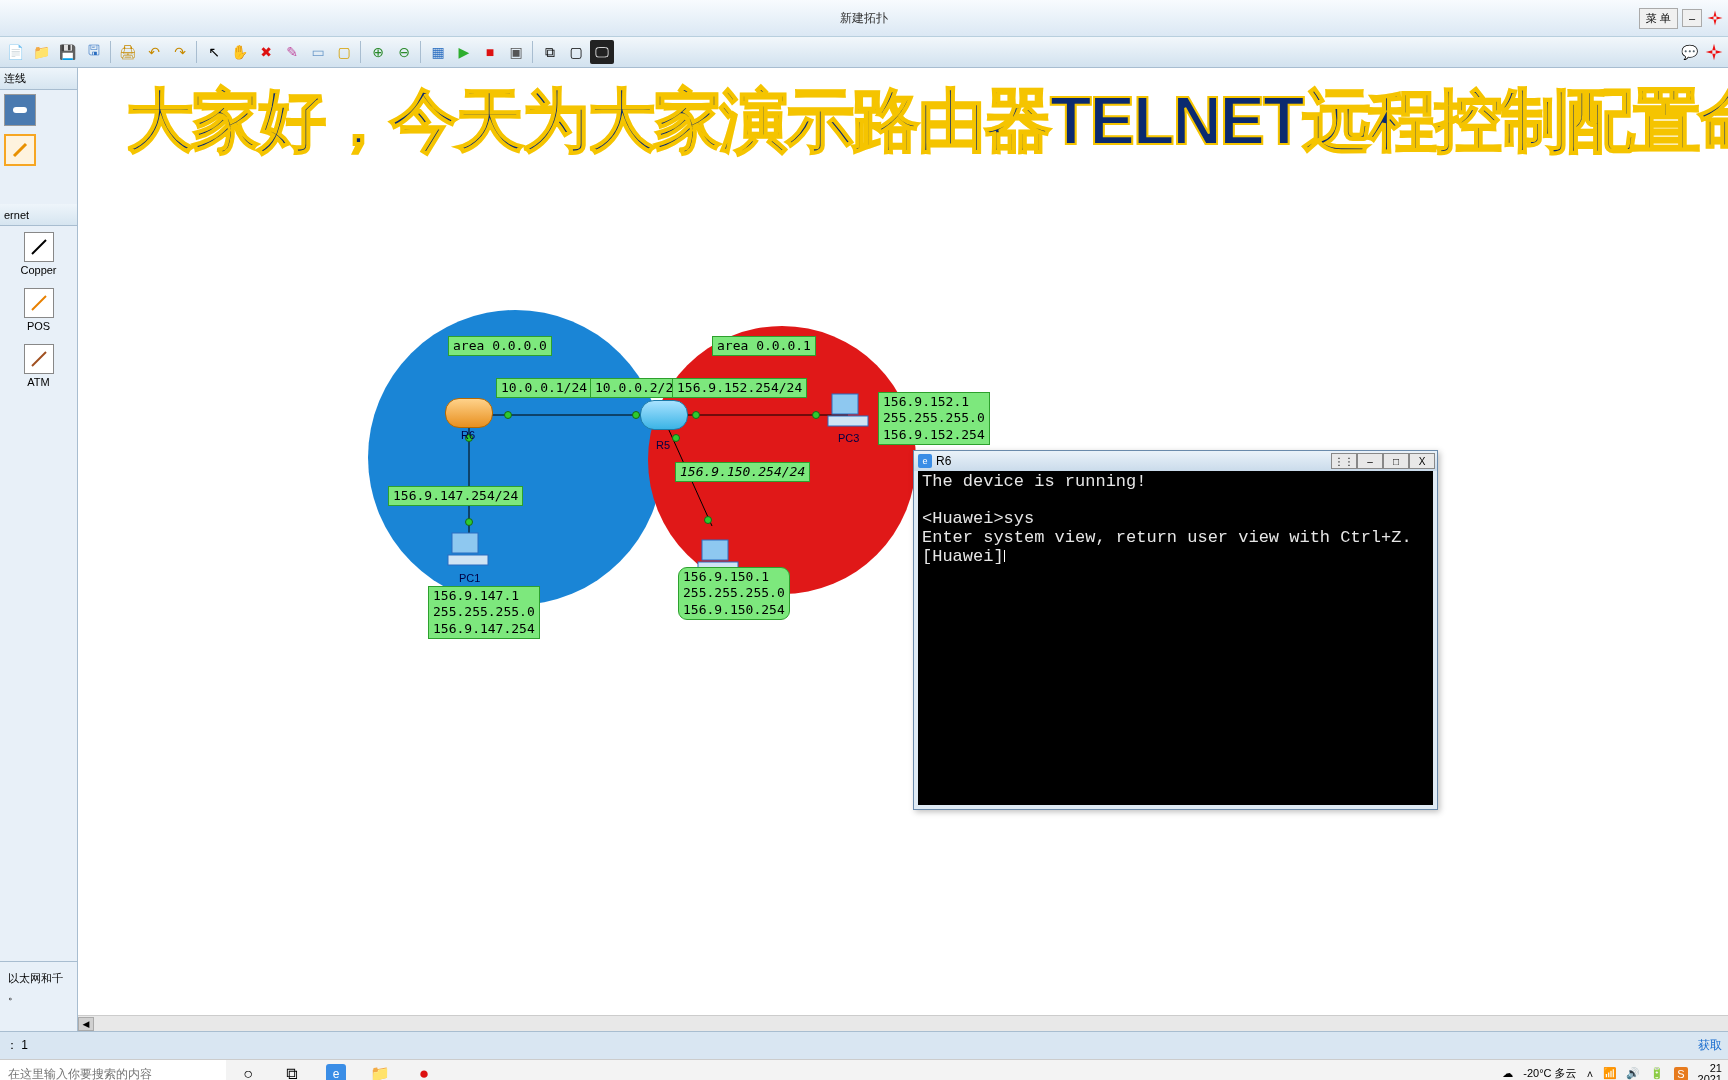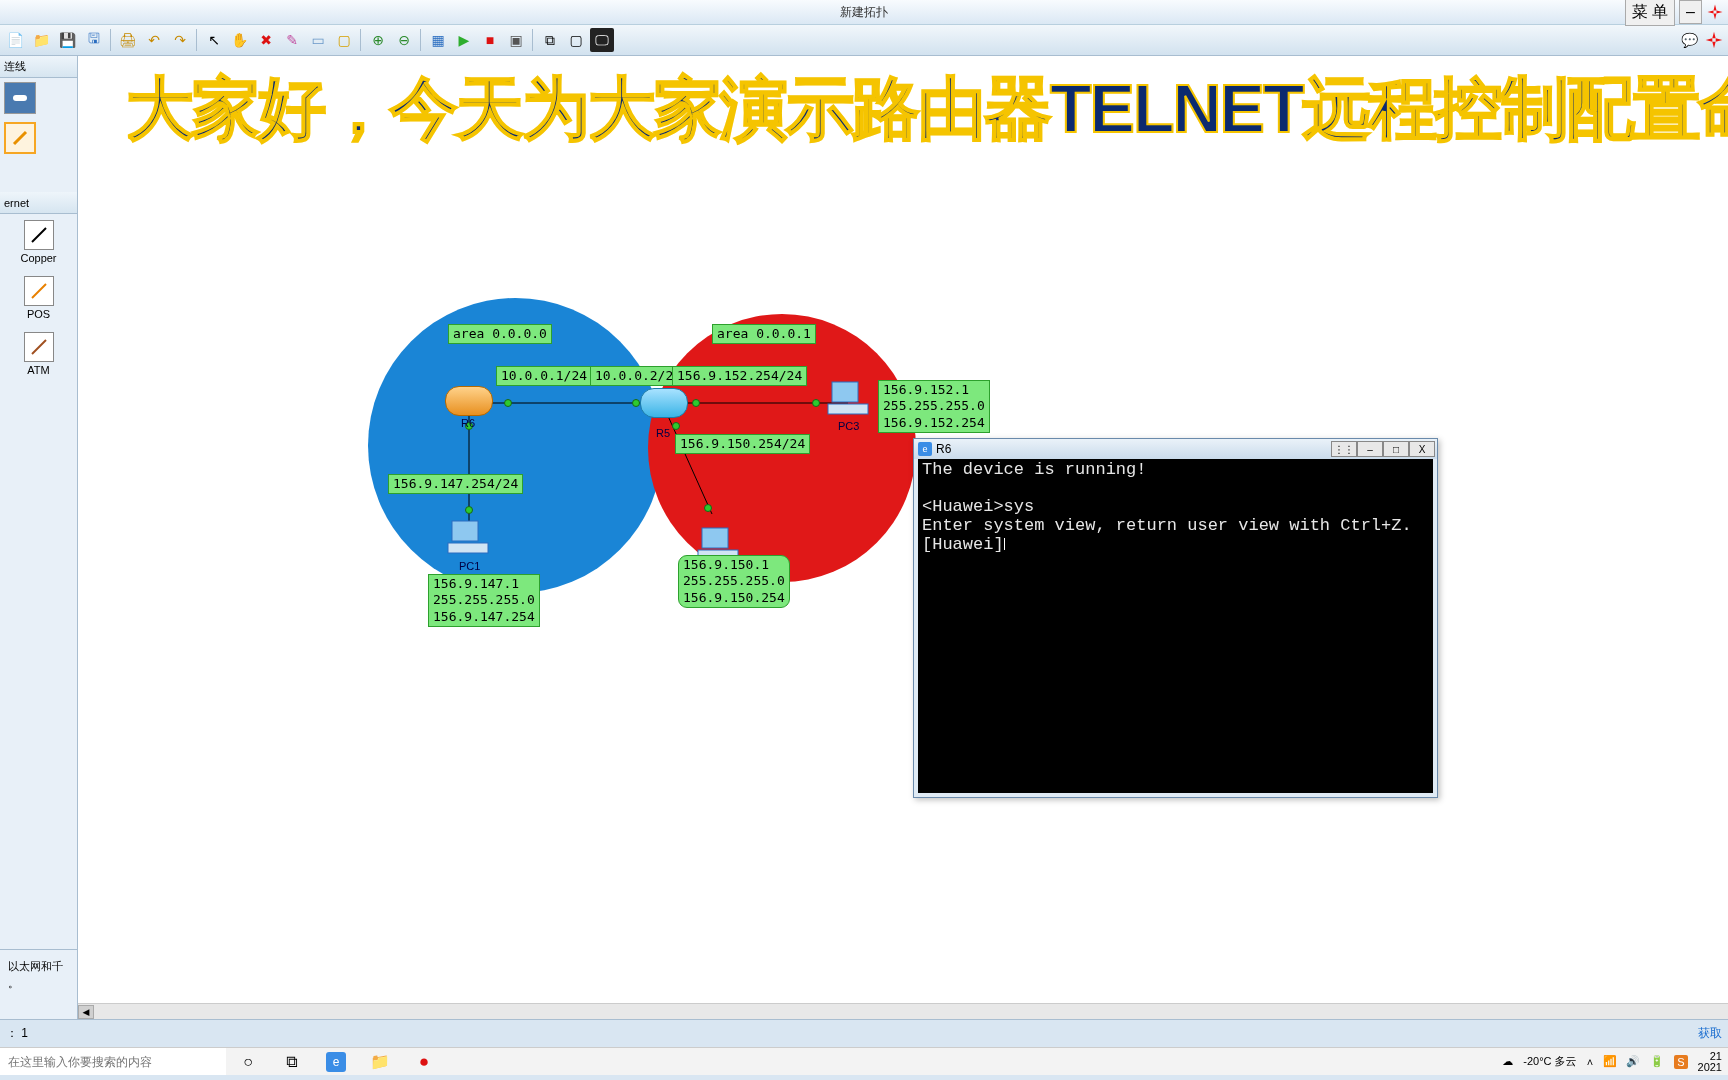--- a/index.html
+++ b/index.html
@@ -6,30 +6,30 @@
     body {
       font-family: "Microsoft YaHei", Arial, sans-serif;
       font-size: 12px;
       background: #d9e6f2;
       overflow: hidden;
       width: 1728px;
       height: 1080px;
       position: relative;
     }
     .titlebar {
-      height: 24px;
+      height: 36px;
       background: linear-gradient(#f8fbfe, #dbe8f4);
       display: flex;
       align-items: center;
       justify-content: space-between;
       padding: 0 4px;
     }
     .titlebar-center { position:absolute; left:50%; transform:translateX(-50%); color:#333; }
     .titlebar-right { display:flex; gap:4px; align-items:center; }
-    .menu-btn { font-size:16px; padding:2px 6px; border:1px solid #aaa; background:#f0f0f0; }
+    .menu-btn { font-size:11px; padding:2px 6px; border:1px solid #aaa; background:#f0f0f0; }
     .toolbar {
       height: 32px;
       background: linear-gradient(#f2f7fb, #d2e2ef);
       border-top: 1px solid #b8cfde;
       border-bottom: 1px solid #a8bdd0;
       display: flex;
       align-items: center;
       padding: 0 4px;
       gap: 2px;
     }
@@ -300,21 +300,21 @@
         </svg>
     </div>
     <div class="dev-name" style="left:760px;top:364px;">PC3</div>
 
     <div class="label" style="left:370px;top:268px;">area 0.0.0.0</div>
     <div class="label" style="left:634px;top:268px;">area 0.0.0.1</div>
     <div class="label" style="left:418px;top:310px;">10.0.0.1/24</div>
     <div class="label" style="left:512px;top:310px;">10.0.0.2/24</div>
     <div class="label" style="left:594px;top:310px;">156.9.152.254/24</div>
     <div class="label" style="left:310px;top:370px;margin-top:48px;">156.9.147.254/24</div>
-    <div class="label" style="left:597px;top:378px;">156.9.150.254/24</div>
+    <div class="label" style="left:597px;top:394px;font-style:italic;">156.9.150.254/24</div>
     <div class="label" style="left:350px;top:518px;">156.9.147.1
 255.255.255.0
 156.9.147.254</div>
     <div class="label" style="left:600px;top:499px;border-radius:9px;">156.9.150.1
 255.255.255.0
 156.9.150.254</div>
     <div class="label" style="left:800px;top:324px;">156.9.152.1
 255.255.255.0
 156.9.152.254</div>
 

